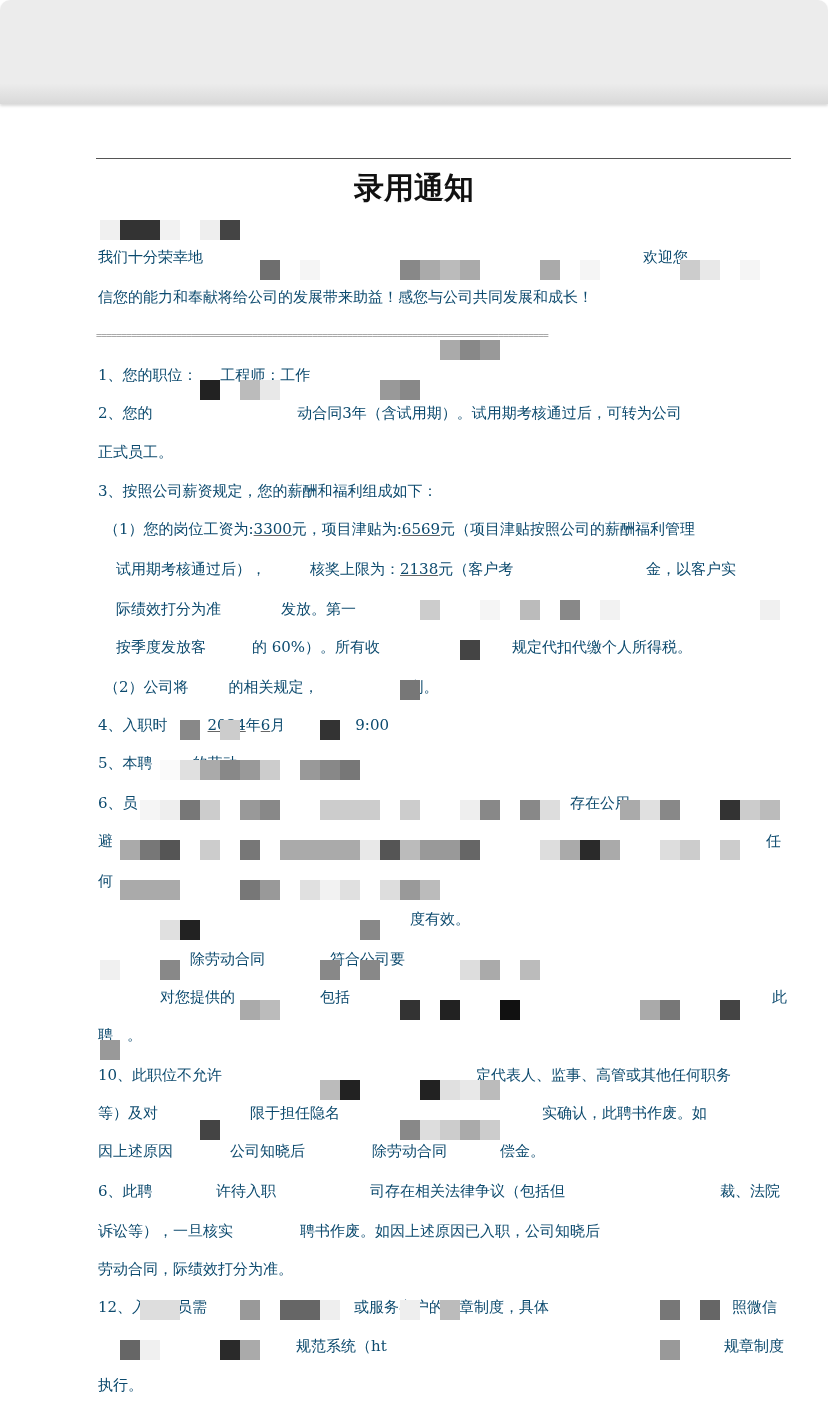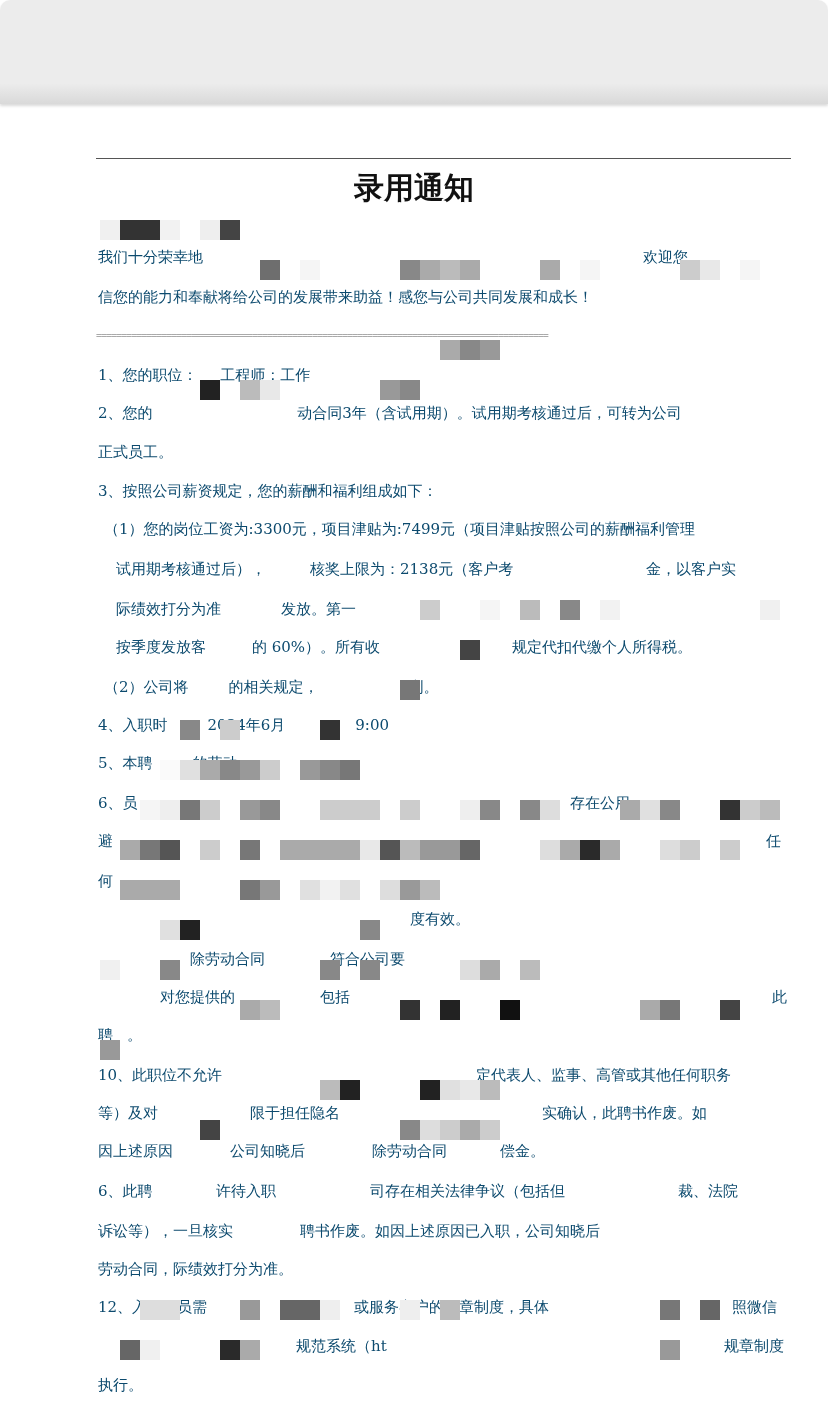--- a/index.html
+++ b/index.html
@@ -7,21 +7,21 @@
          font-family:"DejaVu Serif","Liberation Serif",serif; color:#222; }
   .topbar { position:absolute; left:0; top:0; width:828px; height:104px;
             background:linear-gradient(#ececec 0%, #ececec 80%, #d9d9d9 100%);
             border-radius:10px 10px 0 0; box-shadow:0 2px 3px rgba(0,0,0,0.15); }
   .rule { position:absolute; left:96px; top:158px; width:695px; height:1px; background:#555; }
   .title { position:absolute; left:0; width:828px; top:168px; text-align:center;
            font-family:"DejaVu Sans","Liberation Sans",sans-serif; font-weight:bold; font-size:30px; color:#111; }
   .line { position:absolute; left:98px; font-size:15px; white-space:nowrap; color:#0c4a6e; }
   .indent1 { left:104px; }
   .indent2 { left:116px; }
-  .u { text-decoration-color:#666; }
+  .u { text-decoration:underline; text-decoration-color:#666; }
   .sep { position:absolute; left:96px; top:330px; width:695px; height:8px; font-size:10px; color:#aaa;
          letter-spacing:-1px; overflow:hidden; white-space:nowrap; font-family:"DejaVu Sans Mono",monospace; }
   .redact { position:absolute; }
   .rx { position:absolute; width:20px; height:20px; }
 </style>
 </head>
 <body>
 
 <div class="topbar"></div>
 <div class="rule"></div>
@@ -40,21 +40,21 @@
 </div>
 
 <div class="line" style="top:404px">
   <span>2、您的</span>
   <span style="margin-left:140px">动合同3年（含试用期）。试用期考核通过后，可转为公司</span>
 </div>
 <div class="line" style="top:443px">正式员工。</div>
 
 <div class="line" style="top:482px">3、按照公司薪资规定，您的薪酬和福利组成如下：</div>
 <div class="line indent1" style="top:520px">
-  <span>（1）您的岗位工资为:</span><span class="u">3300</span><span>元，项目津贴为:</span><span class="u">7499</span><span>元（项目津贴按照公司的薪酬福利管理</span>
+  <span>（1）您的岗位工资为:</span><span class="u">3300</span><span>元，项目津贴为:</span><span class="u">6569</span><span>元（项目津贴按照公司的薪酬福利管理</span>
 </div>
 <div class="line indent2" style="top:560px">
   <span>试用期考核通过后），</span><span style="margin-left:44px">核奖上限为：</span><span class="u">2138</span><span>元（客户考</span>
 </div>
 <div class="line" style="top:560px; left:646px">金，以客户实</div>
 <div class="line indent2" style="top:600px">
   <span>际绩效打分为准</span><span style="margin-left:60px">发放。第一</span>
 </div>
 <div class="line indent2" style="top:638px">
   <span>按季度发放客</span><span style="margin-left:46px">的 60%）。所有收</span>
@@ -96,21 +96,21 @@
 <div class="line" style="top:1104px; left:250px">限于担任隐名</div>
 <div class="line" style="top:1104px; left:542px">实确认，此聘书作废。如</div>
 <div class="line" style="top:1142px">因上述原因</div>
 <div class="line" style="top:1142px; left:230px">公司知晓后</div>
 <div class="line" style="top:1142px; left:372px">除劳动合同</div>
 <div class="line" style="top:1142px; left:500px">偿金。</div>
 
 <div class="line" style="top:1182px">6、此聘</div>
 <div class="line" style="top:1182px; left:216px">许待入职</div>
 <div class="line" style="top:1182px; left:370px">司存在相关法律争议（包括但</div>
-<div class="line" style="top:1182px; left:678px">裁、法院</div>
+<div class="line" style="top:1182px; left:720px">裁、法院</div>
 <div class="line" style="top:1222px">诉讼等），一旦核实</div>
 <div class="line" style="top:1222px; left:300px">聘书作废。如因上述原因已入职，公司知晓后</div>
 <div class="line" style="top:1260px">劳动合同，际绩效打分为准。</div>
 
 <div class="line" style="top:1298px">12、入职人员需</div>
 <div class="line" style="top:1298px; left:354px">或服务客户的规章制度，具体</div>
 <div class="line" style="top:1298px; left:732px">照微信</div>
 <div class="line" style="top:1337px; left:296px">规范系统（ht</div>
 <div class="line" style="top:1337px; left:724px">规章制度</div>
 <div class="line" style="top:1376px">执行。</div>

